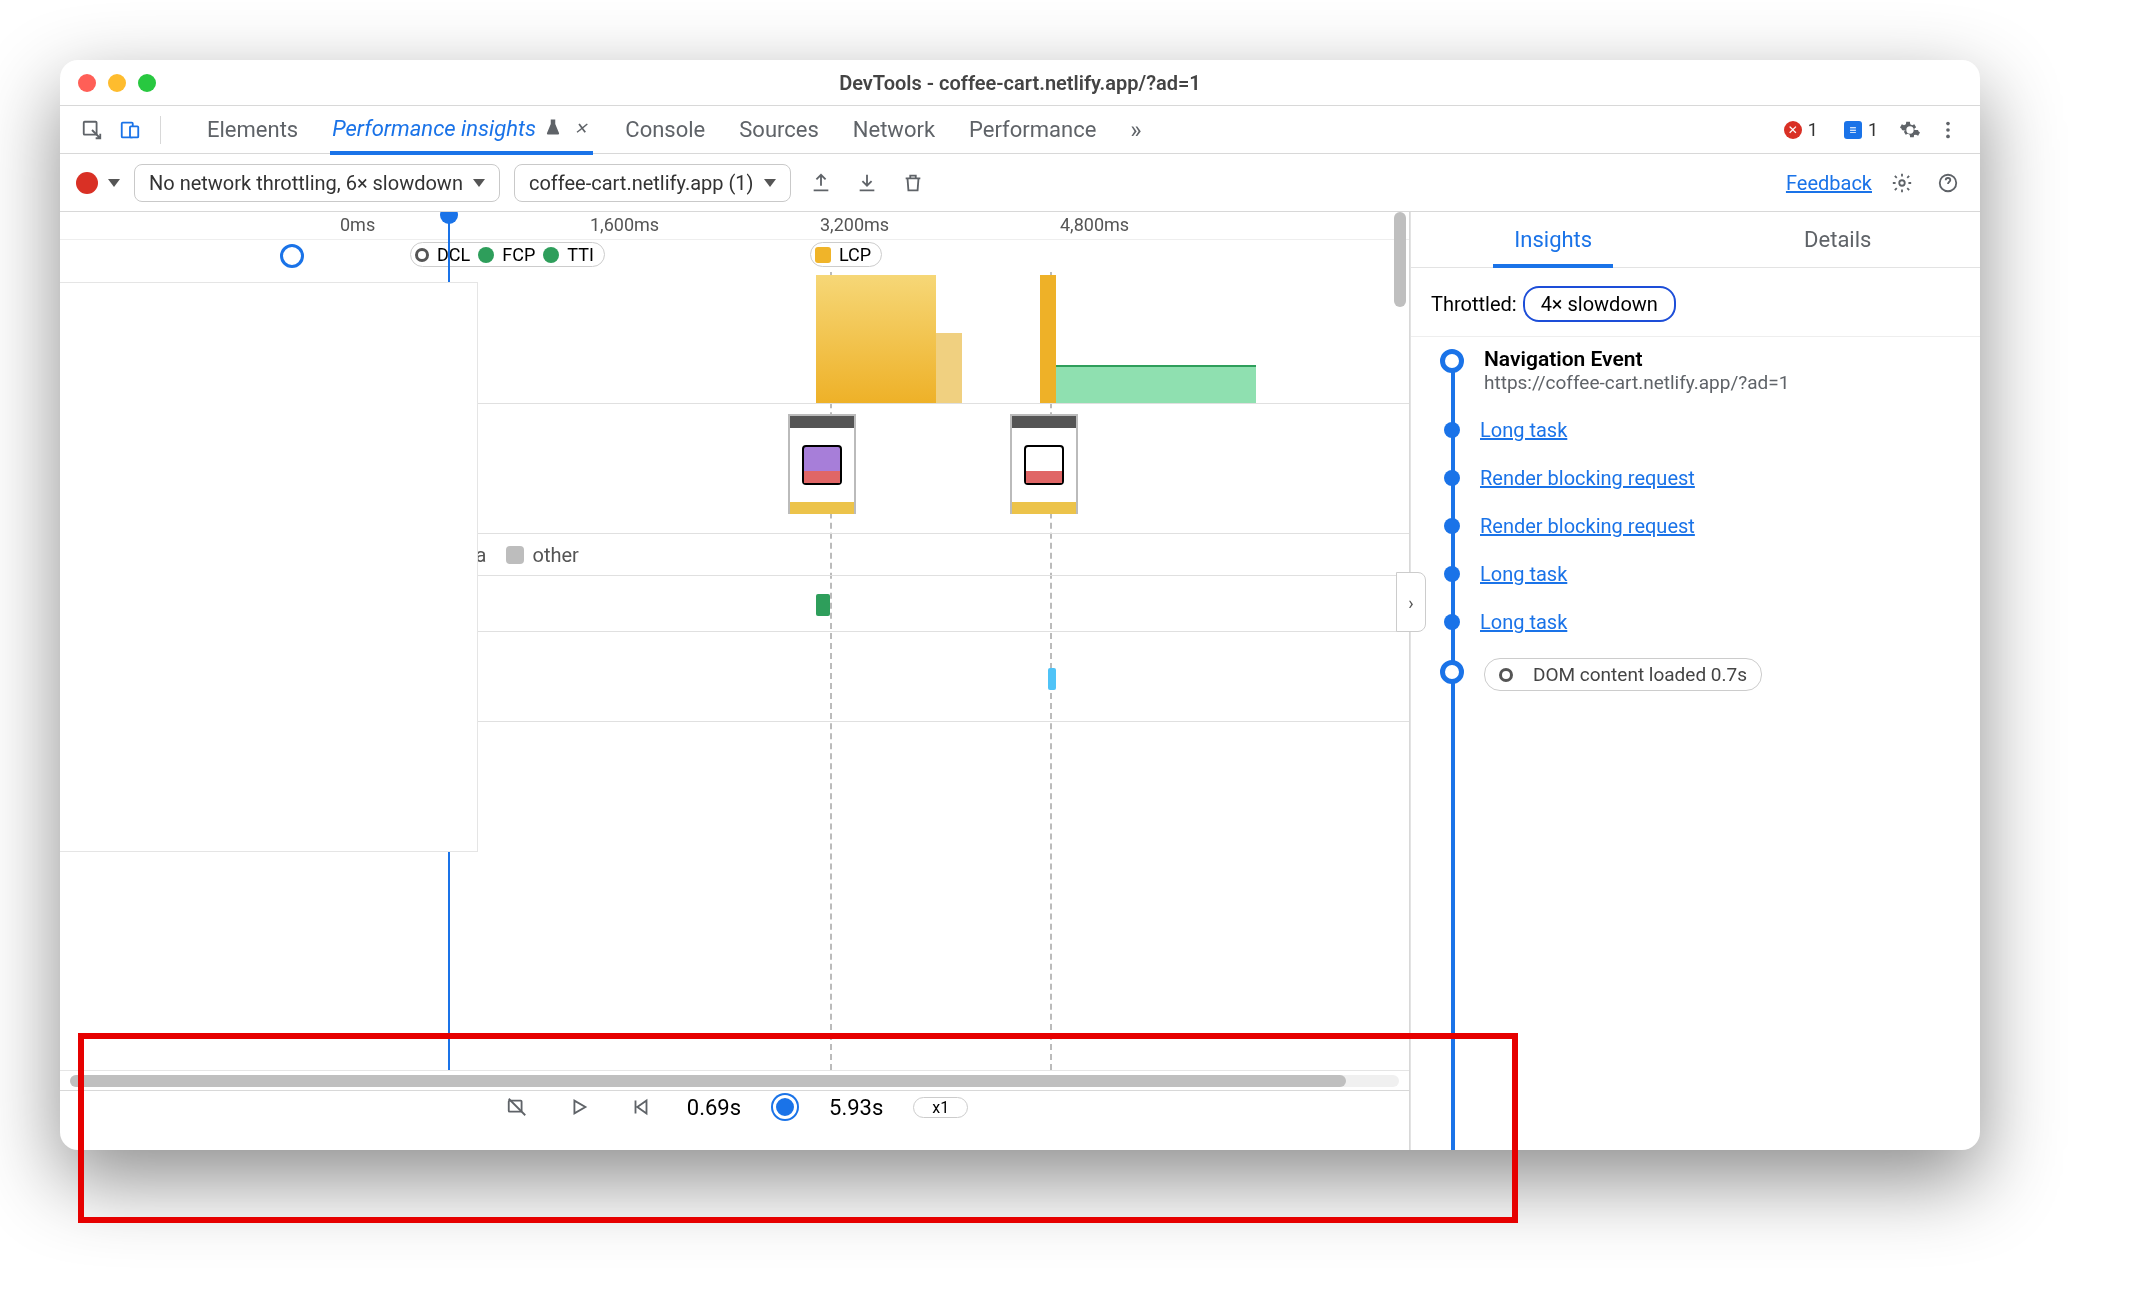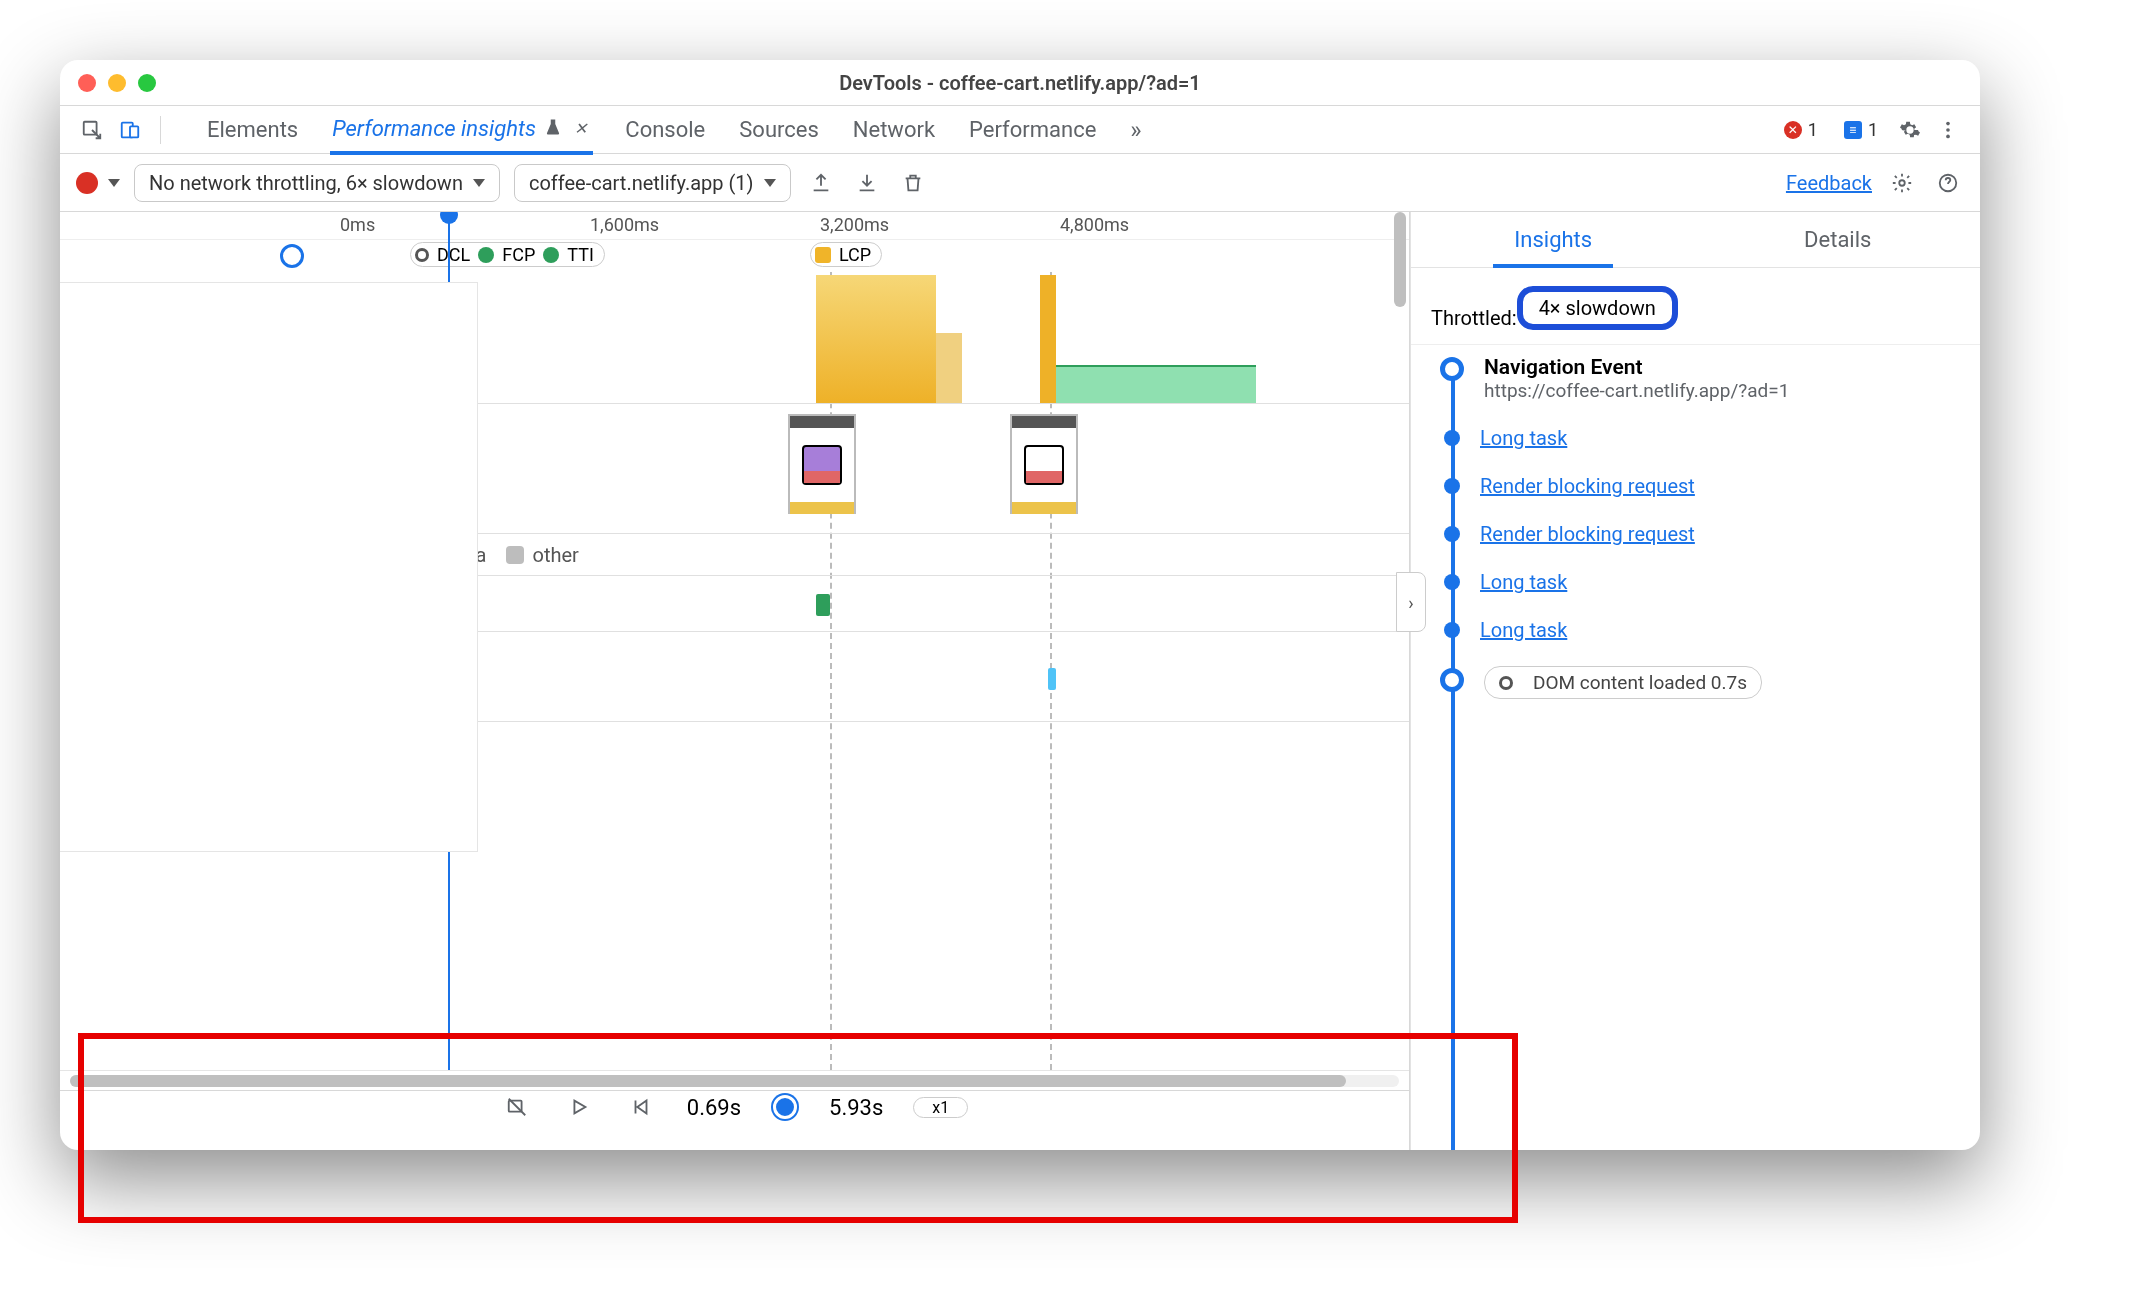--- a/index.html
+++ b/index.html
@@ -167,22 +167,22 @@
   .pill-btn{border:1px solid #ccc;border-radius:18px;padding:0 18px;font-size:16px;cursor:pointer;}
   
   .right-pane {
     width: 570px; display:flex; flex-direction:column; border-left:1px solid #e3e3e3;
     position:relative;
   }
   .rp-tabs{display:flex;height:56px;border-bottom:1px solid #e3e3e3;}
   .rp-tab{flex:1;display:flex;align-items:center;justify-content:center;font-size:22px;color:#5f6368;cursor:pointer;}
   .rp-tab.active{color:#1a73e8;}
   .rp-active-underline{height:4px;background:#1a73e8;width:120px;margin:0 auto;position:relative;top:-4px;}
-  .rp-throttle{display:flex;align-items:flex-end;gap:0;padding:14px 20px;font-size:20px;border-bottom:1px solid #eee;}
-  .rp-throttle .chip{border:6px solid #1d4ed8;border-radius:16px;padding:4px 16px;}
+  .rp-throttle{display:flex;align-items:center;gap:6px;padding:14px 20px;font-size:20px;border-bottom:1px solid #eee;}
+  .rp-throttle .chip{border:2px solid #1d4ed8;border-radius:16px;padding:4px 16px;}
   .rp-timeline{flex:1;padding:10px 20px 20px 20px;overflow:hidden;position:relative;}
   .rp-line{position:absolute;left:40px;top:18px;bottom:0;width:4px;background:#1a73e8;}
   .rp-node{display:flex;align-items:flex-start;gap:20px;margin-bottom:24px;position:relative;}
   .rp-node .big-dot{width:24px;height:24px;border:5px solid #1a73e8;border-radius:50%;background:#fff;flex-shrink:0;margin-left:9px;margin-top:2px;z-index:2;}
   .rp-node .small-dot{width:16px;height:16px;background:#1a73e8;border-radius:50%;flex-shrink:0;margin-left:13px;margin-top:4px;z-index:2;}
   .rp-node .content-text{font-size:20px;}
   .rp-node .title{font-weight:600;font-size:21px;}
   .rp-node .sub{color:#5f6368;font-size:19px;}
   .rp-chip{display:inline-flex;align-items:center;gap:20px;border:1px solid #ccc;border-radius:16px;padding:4px 14px;font-size:19px;color:#444;}
   .expand-chevron{

